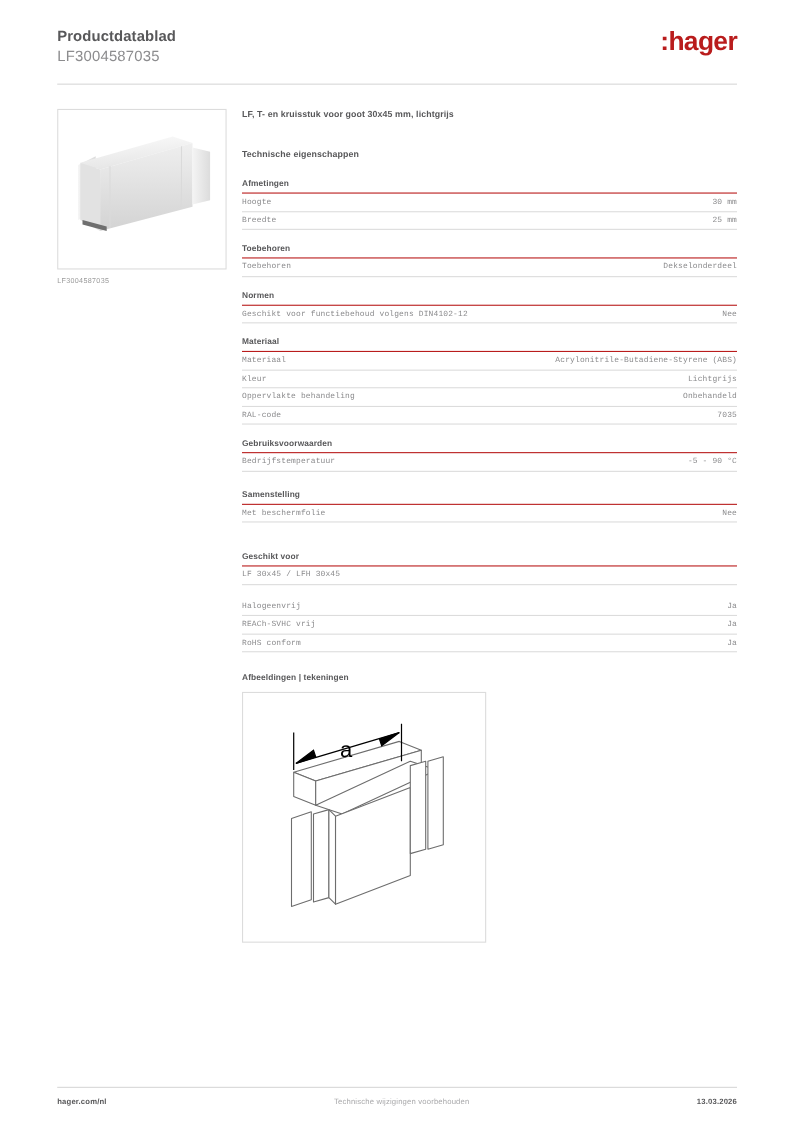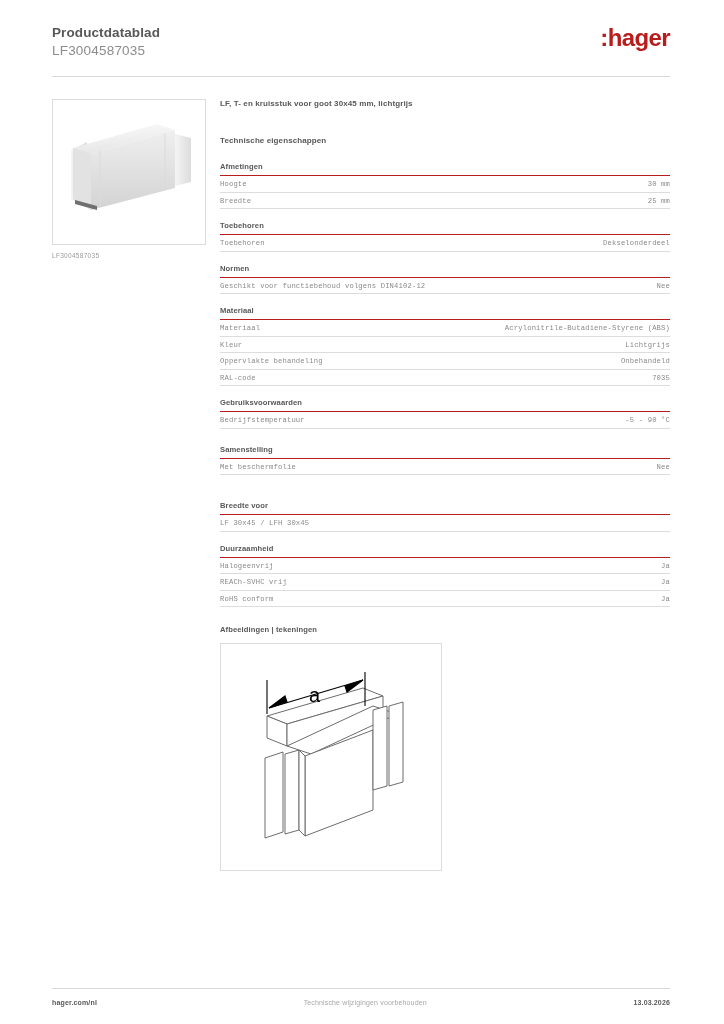--- a/index.html
+++ b/index.html
@@ -295,27 +295,26 @@
             </div>
           </div>
           <div class="spec-group gap-big">
             <div class="group-title">Samenstelling</div>
             <div class="spec-row">
               <span class="k">Met beschermfolie</span>
               <span class="v">Nee</span>
             </div>
           </div>
           <div class="spec-group">
-            <div class="group-title">Breedte voor</div>
+            <div class="group-title">Geschikt voor</div>
             <div class="spec-row single">
               <span class="k">LF 30x45 / LFH 30x45</span>
             </div>
           </div>
           <div class="spec-group">
-            <div class="group-title">Duurzaamheid</div>
             <div class="spec-row">
               <span class="k">Halogeenvrij</span>
               <span class="v">Ja</span>
             </div>
             <div class="spec-row">
               <span class="k">REACh-SVHC vrij</span>
               <span class="v">Ja</span>
             </div>
             <div class="spec-row">
               <span class="k">RoHS conform</span>

